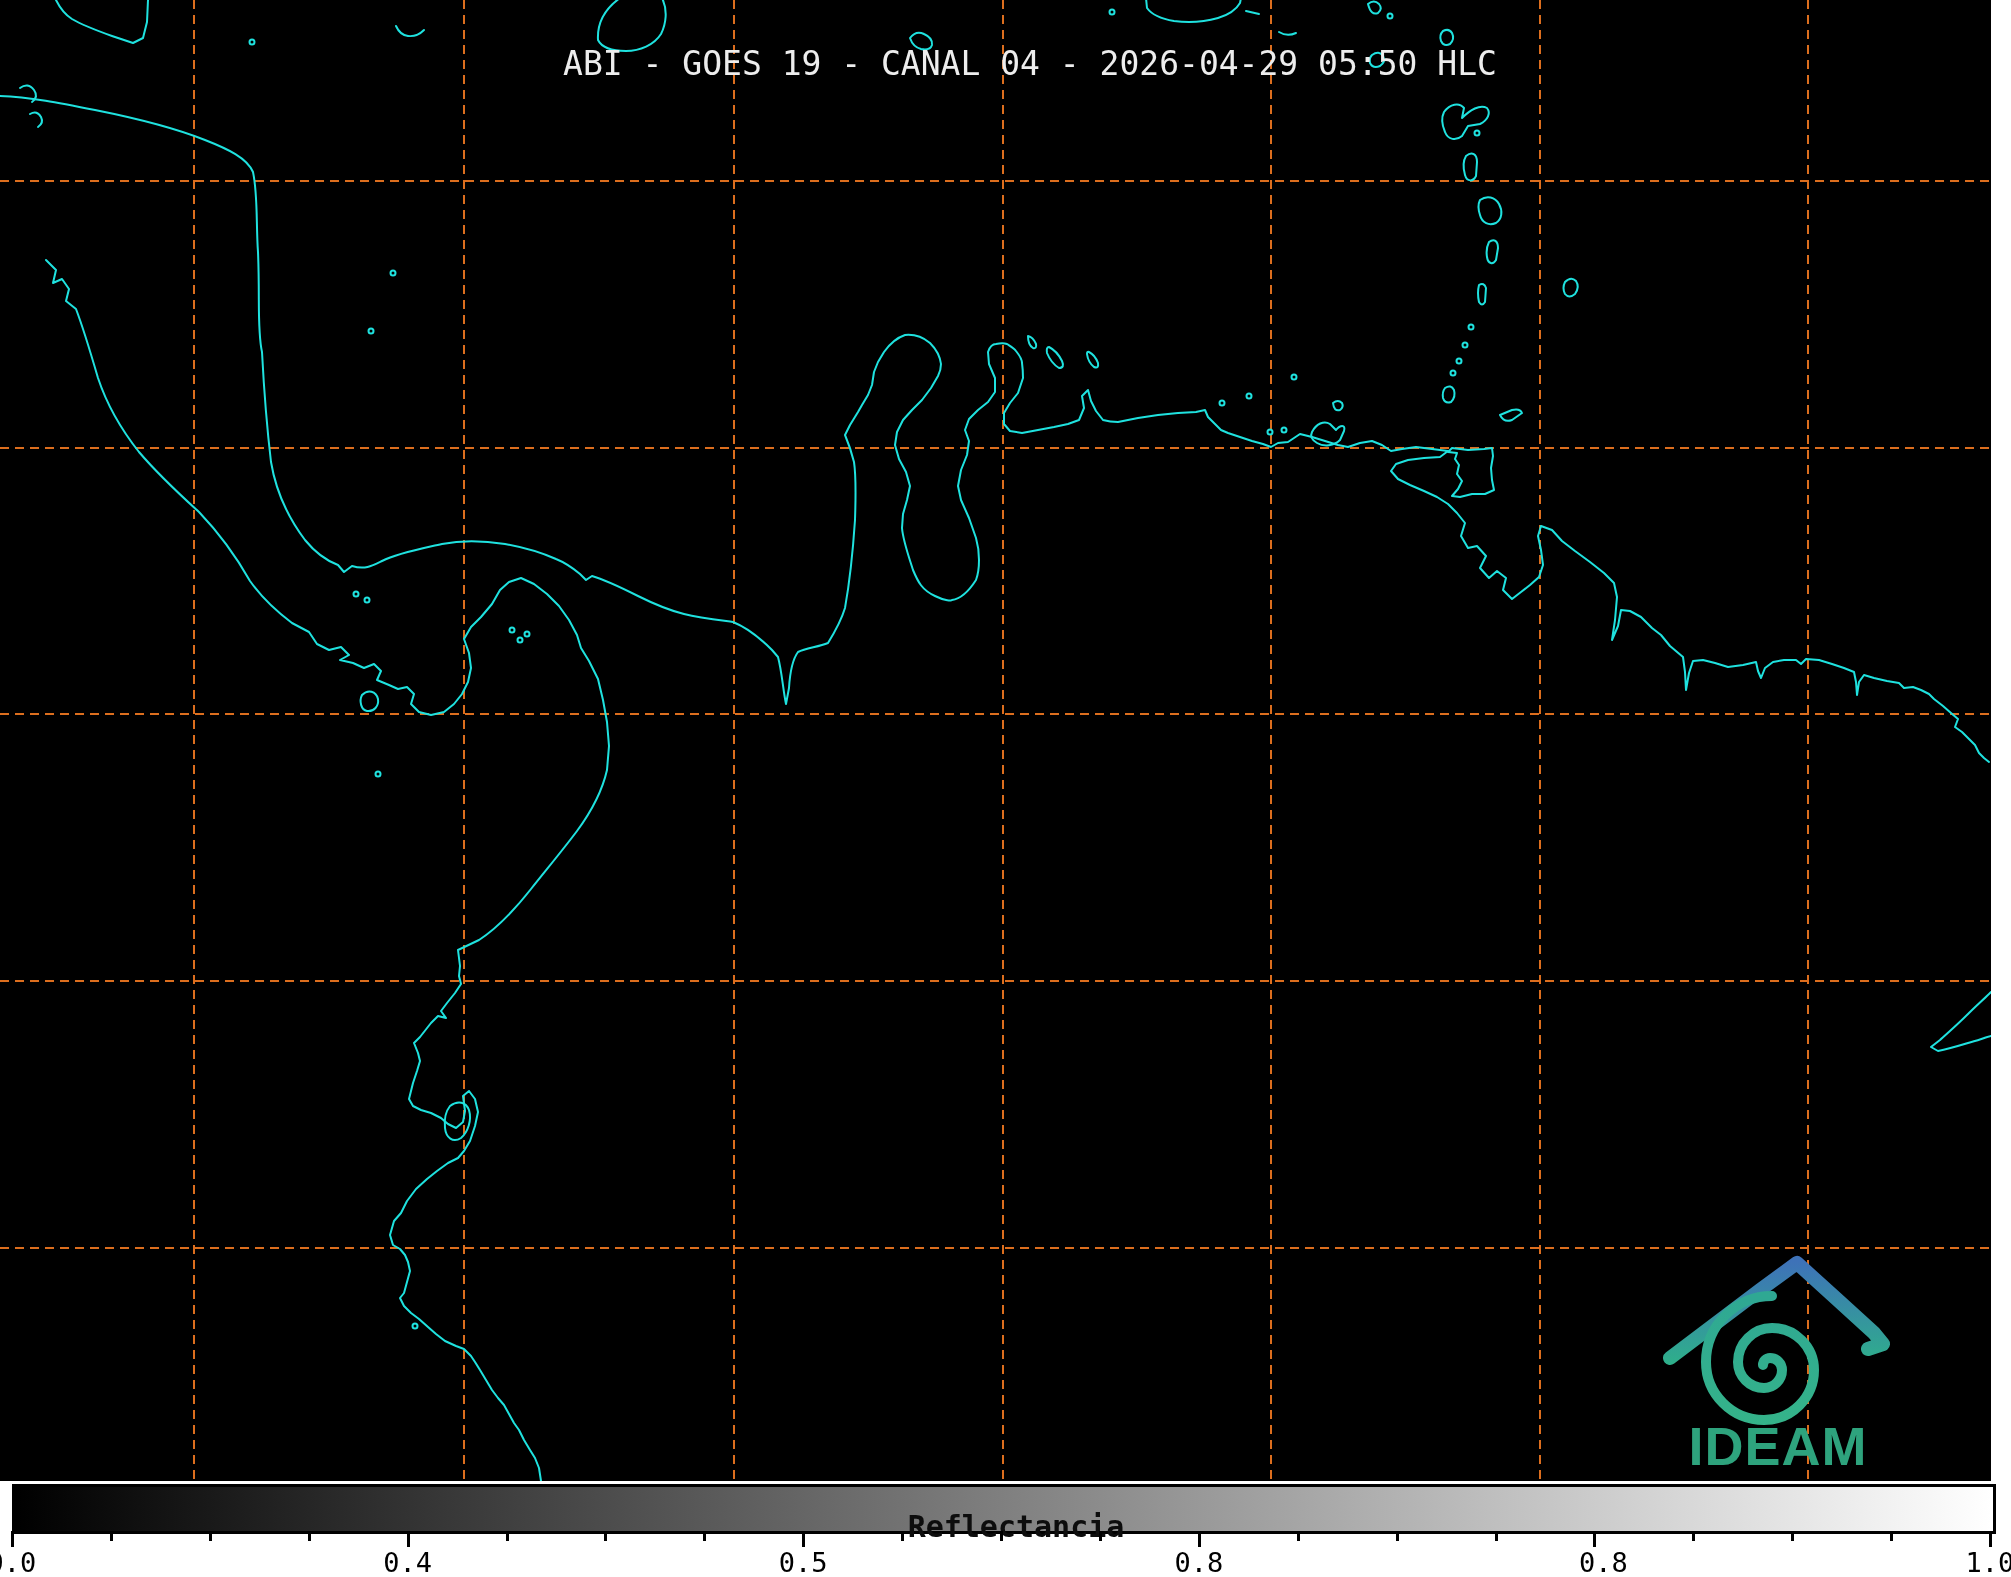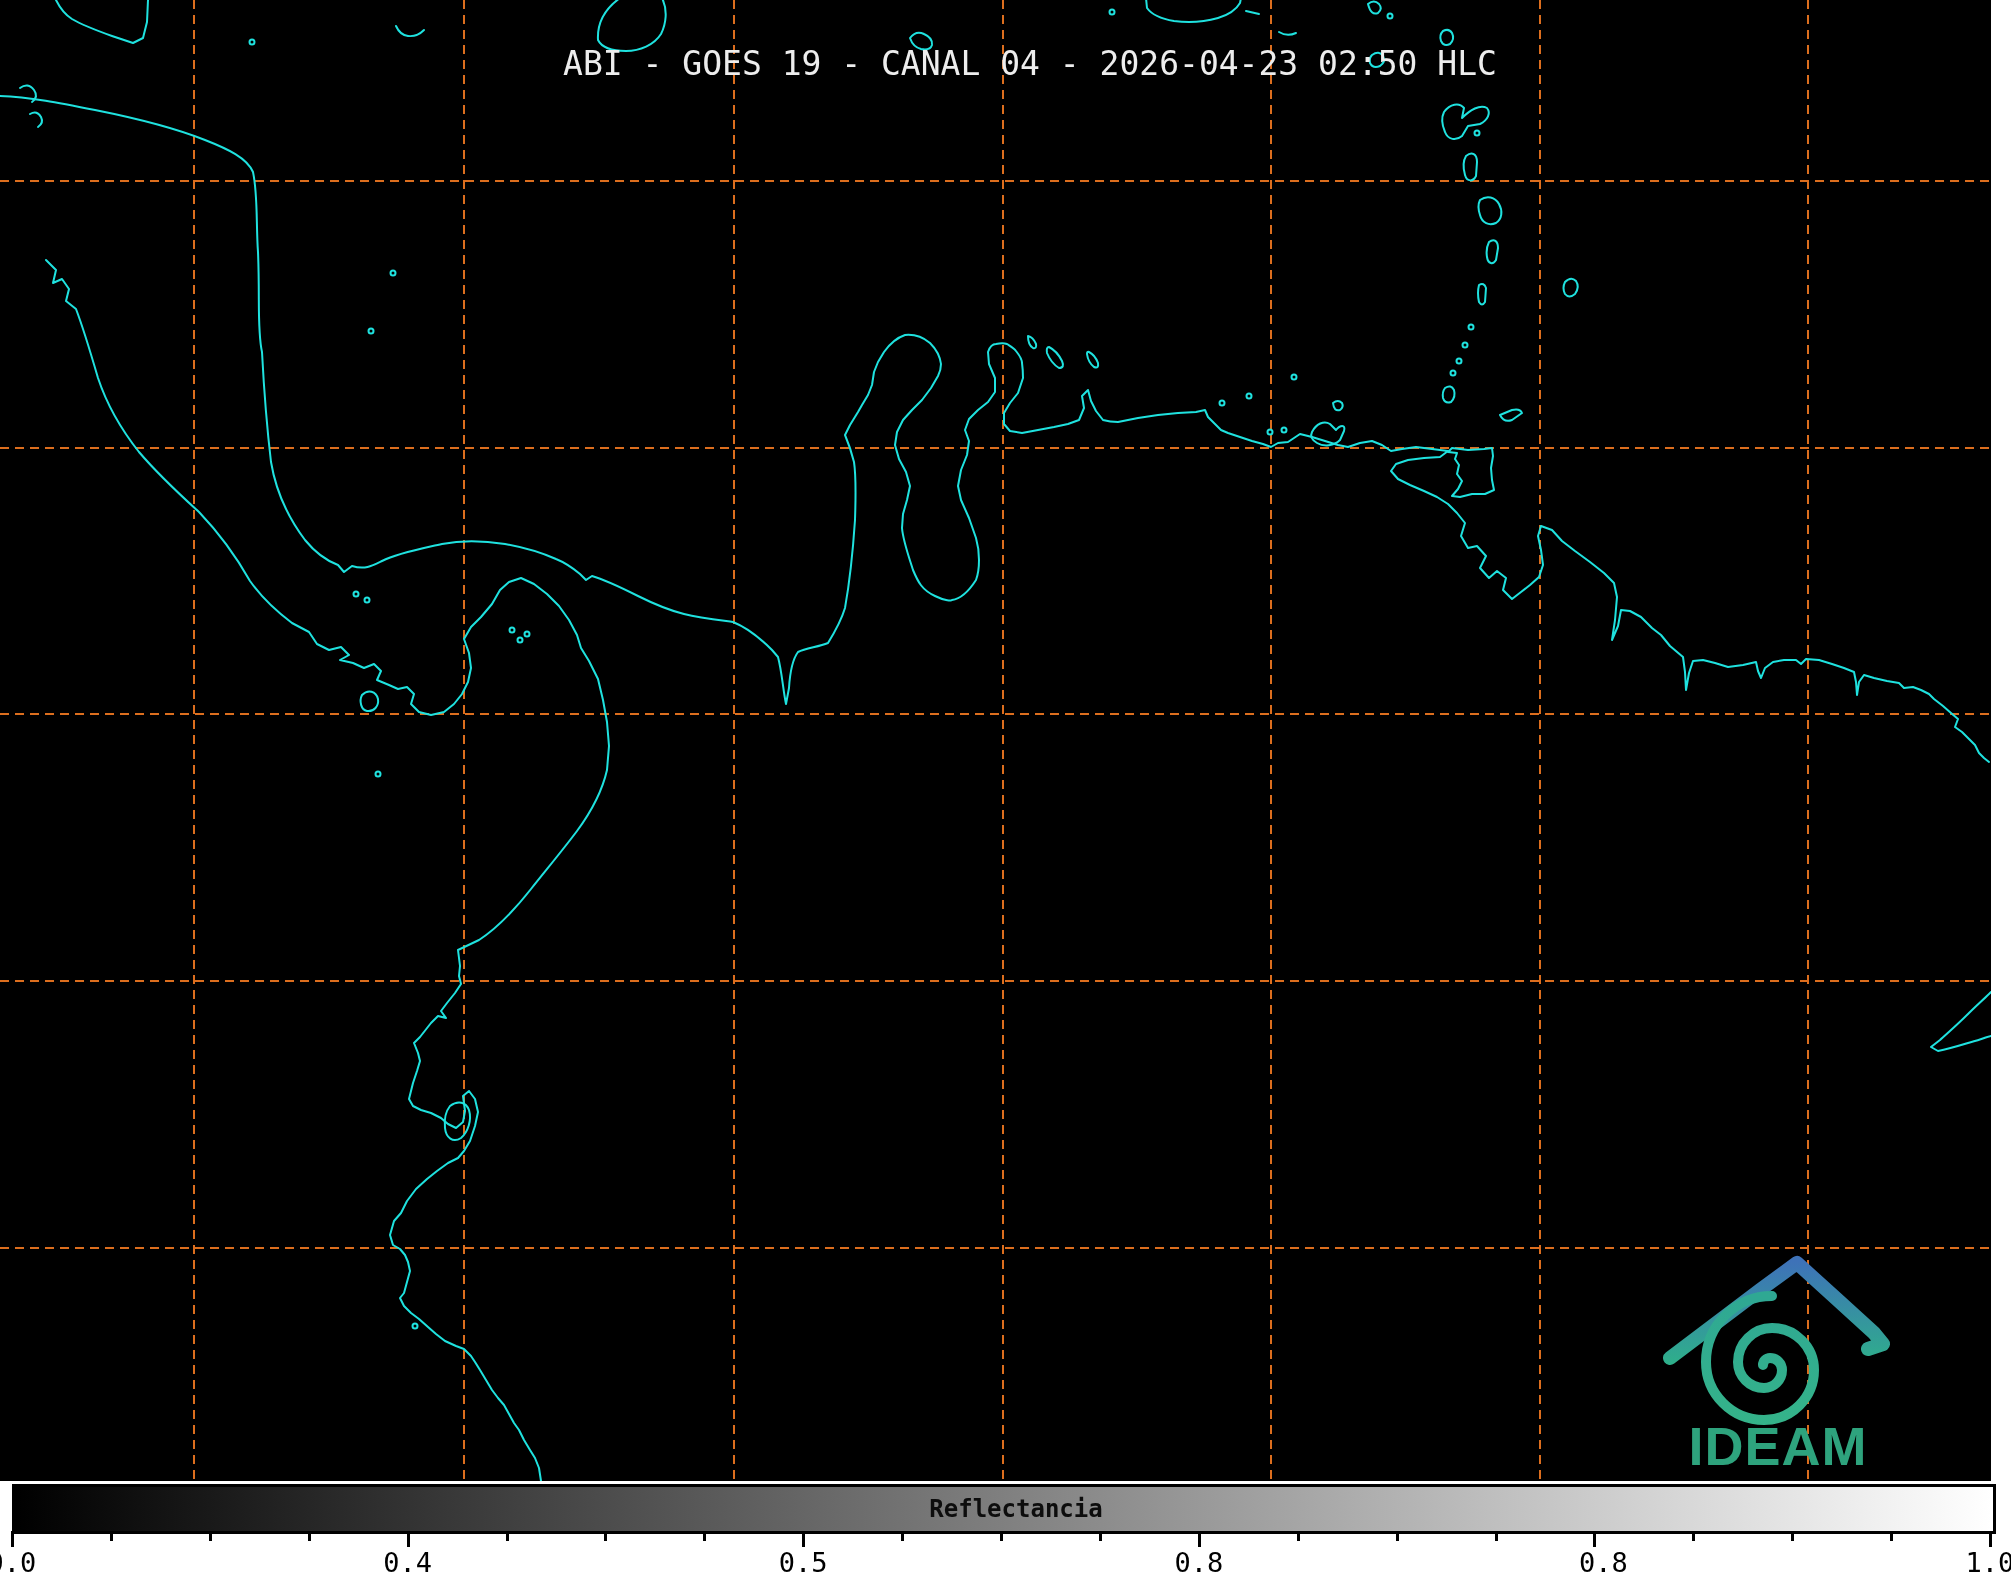--- a/index.html
+++ b/index.html
@@ -10,22 +10,22 @@
   .map-title{position:absolute;top:44px;left:1030px;transform:translateX(-50%);
              color:#ededed;font-size:33px;white-space:nowrap;letter-spacing:0px;}
   
   .logo-text{position:absolute;left:1778px;top:1415px;transform:translateX(-50%);
              font-family:Liberation Sans, sans-serif;font-weight:bold;font-size:54px;
              letter-spacing:1px;}
   
   .cb-area{position:absolute;left:0;top:1481px;width:2011px;height:96px;background:#fff;}
   .cb-bar{position:absolute;left:12px;top:3px;width:1978px;height:44px;
           border:3px solid #000;background:linear-gradient(90deg,#000000,#ffffff);}
-  .cb-label{position:absolute;left:1001px;top:8px;transform:translateX(-50%);
-            font-weight:bold;color:#0d0d0d;font-size:24px;}
+  .cb-label{position:absolute;left:1001px;top:22px;transform:translateX(-50%);
+            font-weight:bold;color:#0d0d0d;font-size:30px;}
   .cb-tick{position:absolute;width:3px;background:#000;top:50px;}
   .cb-tick.major{height:16px;}
   .cb-tick.minor{height:10px;}
   .cb-ticklabel{position:absolute;top:66px;transform:translateX(-50%);
                 color:#000;font-size:27px;white-space:nowrap;}
   .grid-line{stroke-dasharray:9 6;stroke-width:2;fill:none;}
   .coast{fill:none;stroke-width:2;stroke-linecap:round;stroke-linejoin:round;}
 </style>
 </head>
 <body>
@@ -186,21 +186,21 @@
               <stop offset="1" stop-color="#35B489"></stop>
           </linearGradient>
         </defs>
         <path d="M 1670,1358 L 1760,1290 L 1797,1263 L 1840,1302 L 1874,1333 L 1883,1344 L 1868,1349" fill="none" stroke="url(#roofGrad)" stroke-width="14" stroke-linecap="round" stroke-linejoin="round"></path>
         <path d="M 1772,1296 A 66,66 0 0 0 1706,1362 A 58,58 0 0 0 1764,1420 A 50,50 0 0 0 1814,1370
                  A 42,42 0 0 0 1772,1328 A 34,34 0 0 0 1738,1362 A 26,26 0 0 0 1764,1388
                  A 18,18 0 0 0 1782,1370 A 12,12 0 0 0 1770,1358 A 7,7 0 0 0 1763,1365" fill="none" stroke="url(#spiralGrad)" stroke-width="10" stroke-linecap="round"></path>
       </g>
     </svg>
 
-    <div class="map-title">ABI - GOES 19 - CANAL 04 - 2026-04-23 02:50 HLC</div>
+    <div class="map-title">ABI - GOES 19 - CANAL 04 - 2026-04-29 05:50 HLC</div>
     <div class="logo-text" id="logo-text" style="color: rgb(46, 163, 125);">IDEAM</div>
   </div>
 
   <div style="position:absolute;left:1991px;top:0;width:20px;height:1577px;background:#fff;"></div>
 
   <div class="cb-area">
     <div class="cb-bar">
       <div class="cb-label">Reflectancia</div>
     </div>
     <div id="cb-ticks">

